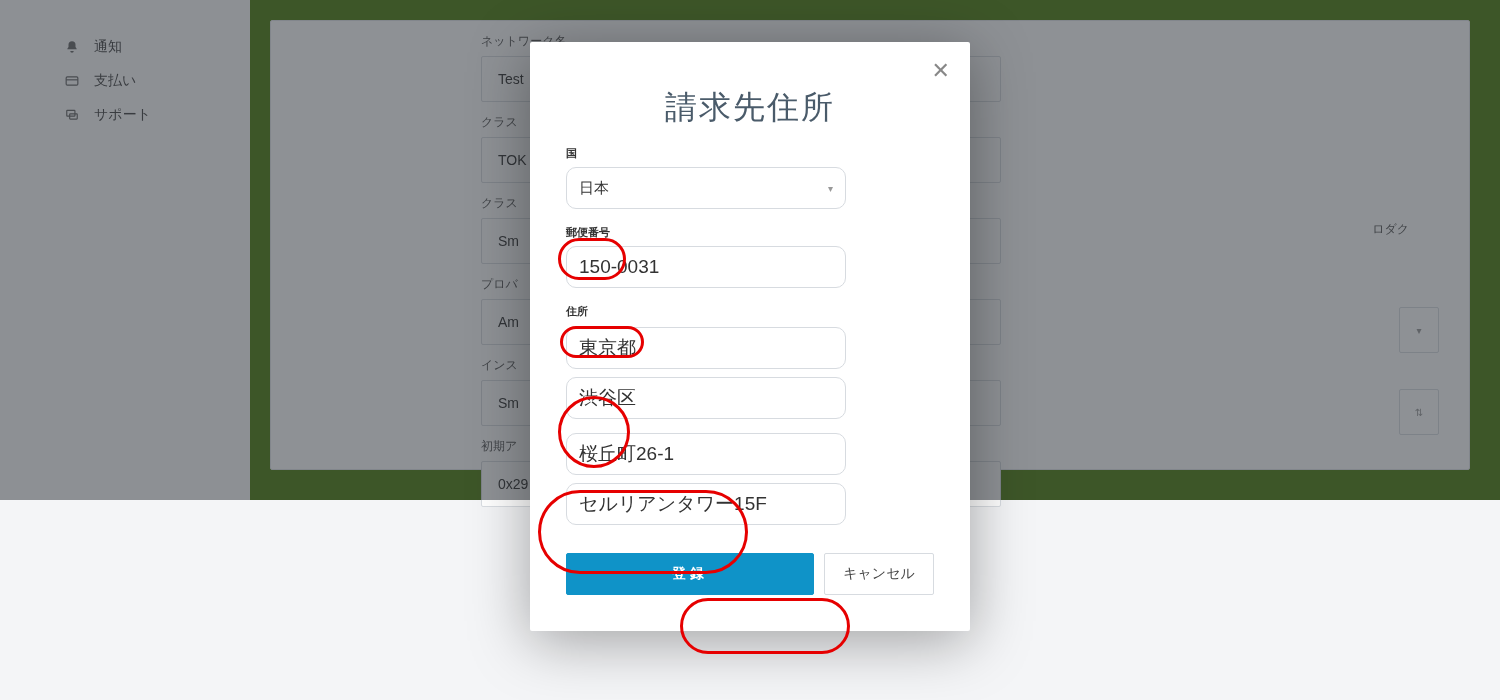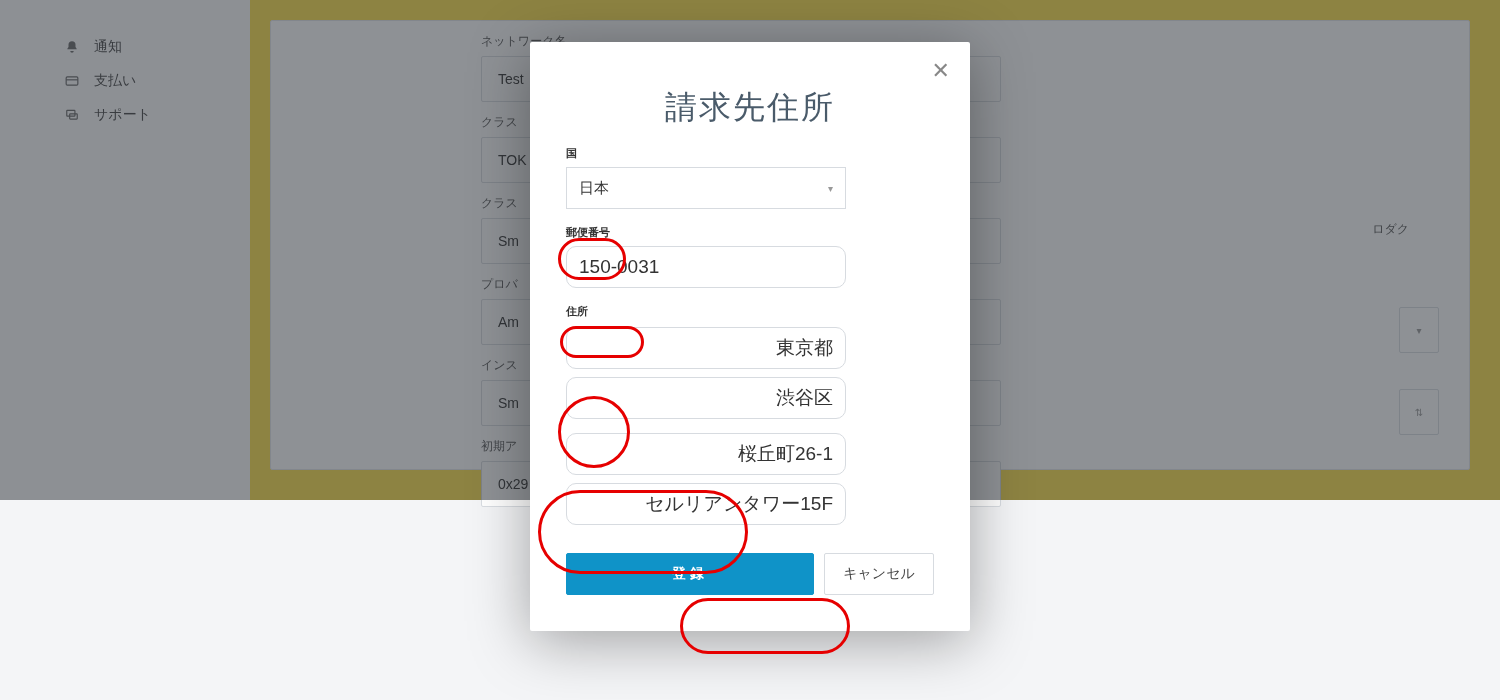--- a/index.html
+++ b/index.html
@@ -1,18 +1,18 @@
 <!DOCTYPE html>
 <html><head>
 <meta charset="utf-8">
 <style>
   * { box-sizing: border-box; margin: 0; padding: 0; }
   html, body { width: 100%; height: 100%; font-family: -apple-system, BlinkMacSystemFont, "Segoe UI", Roboto, "Hiragino Sans", "Meiryo", sans-serif; background: #f4f5f7; overflow: hidden; }
   .page {
-    position: relative; width: 1500px; height: 500px; background: #fde047;
+    position: relative; width: 1500px; height: 500px; background: #4d7c0f;
   }
   
   .sidebar {
     position: absolute; left: 0; top: 0; width: 250px; height: 100%;
     padding: 30px 0 0 0; background: #fcfcfd;
   }
   .sidebar-item {
     display: flex; align-items: center; gap: 14px;
     padding: 8px 20px 8px 64px; font-size: 14px; color: #444;
     cursor: pointer;
@@ -49,24 +49,24 @@
   }
   .modal-sub {
     text-align:center; font-size: 12px; color:#6b7b8a; margin-top: 24px; margin-bottom: 10px;
   }
   .m-label { font-size:11px; font-weight:600; color:#333; margin-top:16px; display:block; }
   .m-input {
     display:block; width: 280px; height: 42px; border:1px solid #d7dbe0;
     border-radius:10px; padding: 8px 12px; font-size:19px; margin-top:6px;
     color:#333; background:#fff;
   }
-  .m-input-addr { width: 280px; height: 42px; margin-top: 8px; text-align: right; }
+  .m-input-addr { width: 280px; height: 42px; margin-top: 8px; }
   .m-select {
     position:relative; display:flex; align-items:center; justify-content:space-between;
-    width: 280px; height: 42px; border:1px solid #d7dbe0; border-radius:0;
+    width: 280px; height: 42px; border:1px solid #d7dbe0; border-radius:10px;
     padding: 8px 12px; font-size:15px; margin-top:6px; color:#333; background:#fff;
   }
   .caret { color:#999; font-size:10px; }
   .modal-actions {
     display:flex; gap: 10px; margin-top: 28px; align-items:center;
   }
   .btn { height: 42px; border-radius:2px; font-size:14px; border:1px solid #d7dbe0;
     display:flex; align-items:center; justify-content:center; cursor:pointer; }
   .btn-cancel { width: 110px; background:#fff; color:#444; }
   .btn-submit { flex:1; background:#0f93c8; color:#fff; border-color:#0f93c8; font-weight:600; letter-spacing:4px; }

